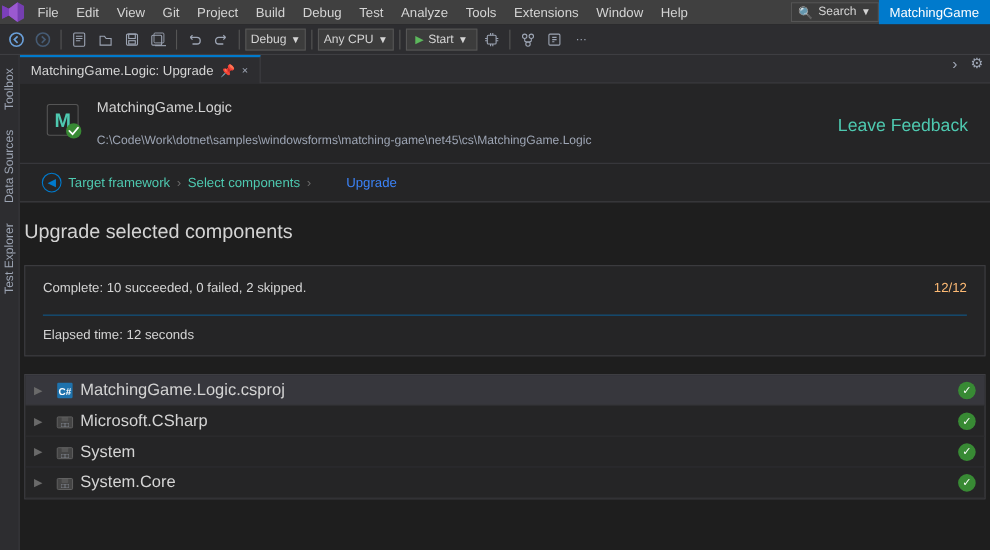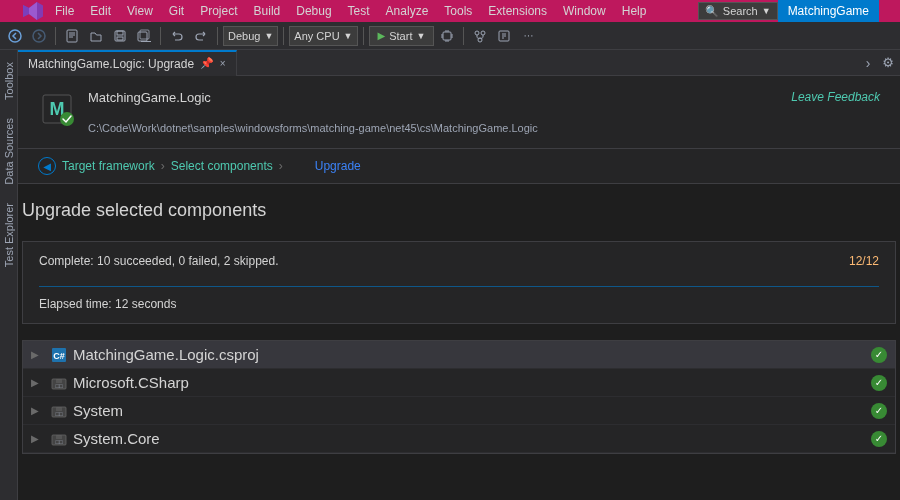--- a/index.html
+++ b/index.html
@@ -8,25 +8,25 @@
       color: #d4d4d4;
       font-family: 'Segoe UI', Arial, sans-serif;
       font-size: 12px;
       width: 900px;
       height: 500px;
       overflow: hidden;
     }
 
     
     .menu-bar {
-      background: #be185d;
+      background: #404040;
       display: flex;
       align-items: center;
       height: 22px;
-      padding: 0 21px;
+      padding: 0 0;
       gap: 0;
     }
     .menu-logo {
       width: 22px;
       height: 22px;
       display: flex;
       align-items: center;
       justify-content: center;
       margin-right: 4px;
     }
@@ -146,21 +146,21 @@
       display: flex;
       flex-direction: column;
       background: #1e1e1e;
       overflow: hidden;
     }
 
     
     .tab-bar {
       background: #2d2d30;
       display: flex;
-      align-items: center;
+      align-items: flex-start;
       height: 26px;
       border-bottom: 1px solid #3e3e42;
     }
     .tab {
       background: #2d2d30;
       padding: 4px 10px;
       font-size: 12px;
       color: #d4d4d4;
       display: flex;
       align-items: center;
@@ -222,25 +222,24 @@
       color: #d4d4d4;
       font-weight: 400;
       margin-bottom: 17px;
     }
     .header-info p {
       font-size: 11px;
       color: #9da5b4;
     }
     .leave-feedback {
       color: #4ec9b0;
-      font-size: 12px;
+      font-size: 16px;
       cursor: pointer;
       text-decoration: none;
-      margin-top: 0;
-      font-style: italic;
+      margin-top: 16px;
     }
 
     
     .breadcrumb {
       background: #252526;
       padding: 8px 20px;
       display: flex;
       align-items: center;
       gap: 6px;
       font-size: 12px;

